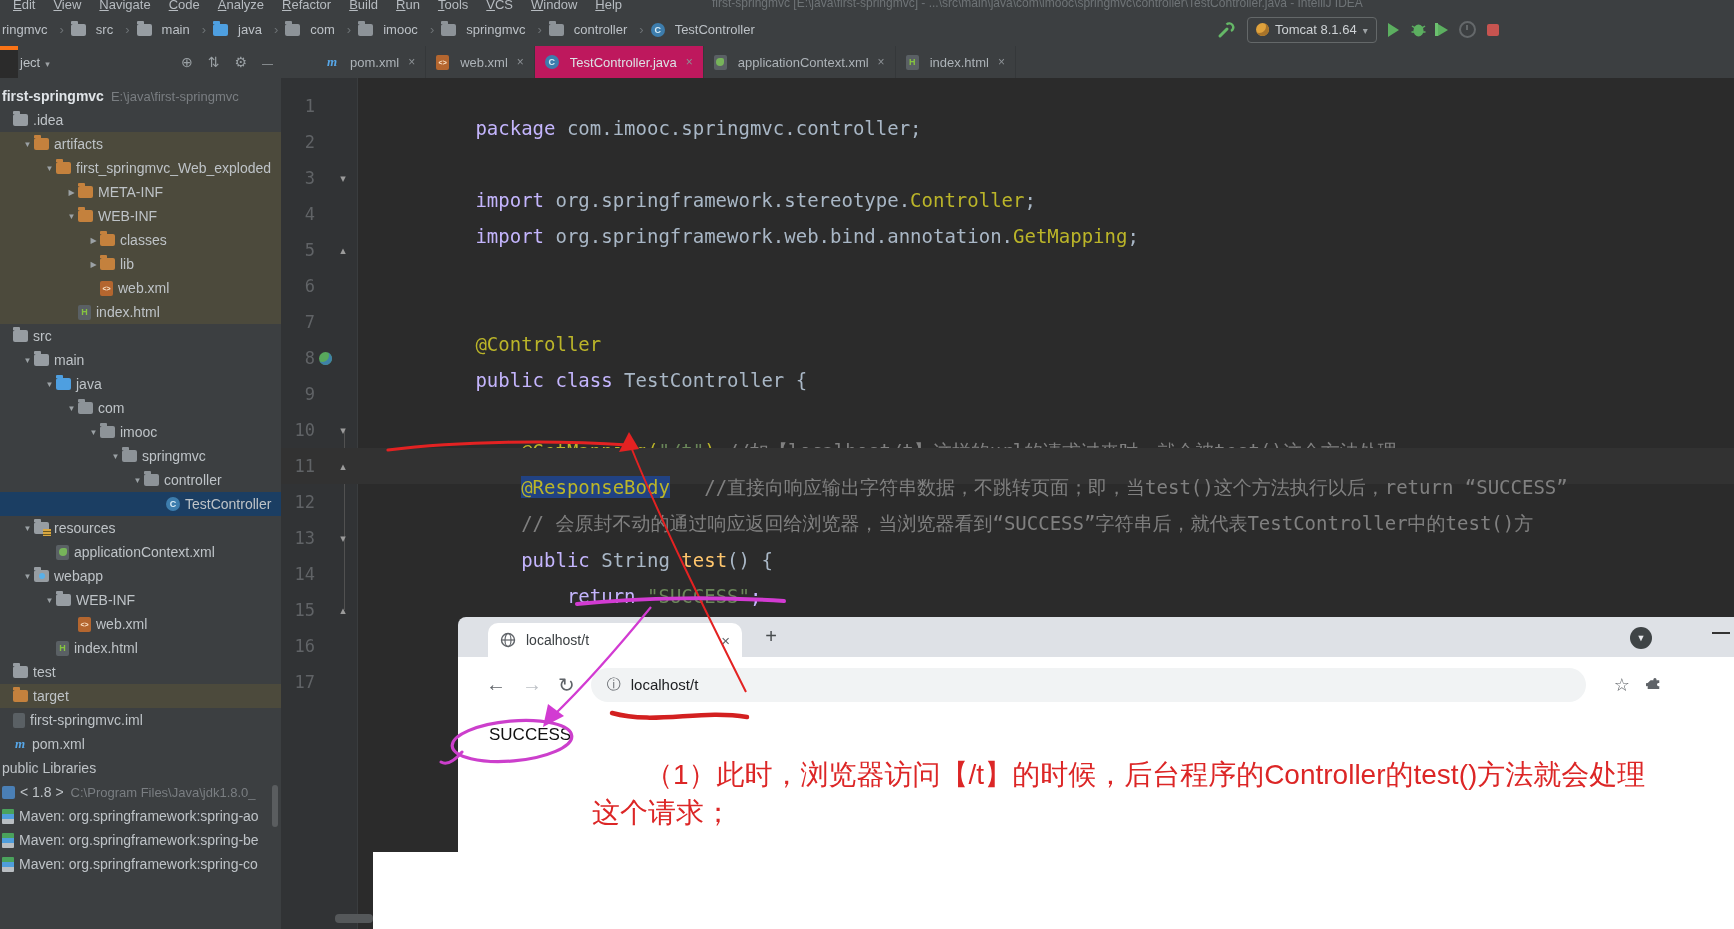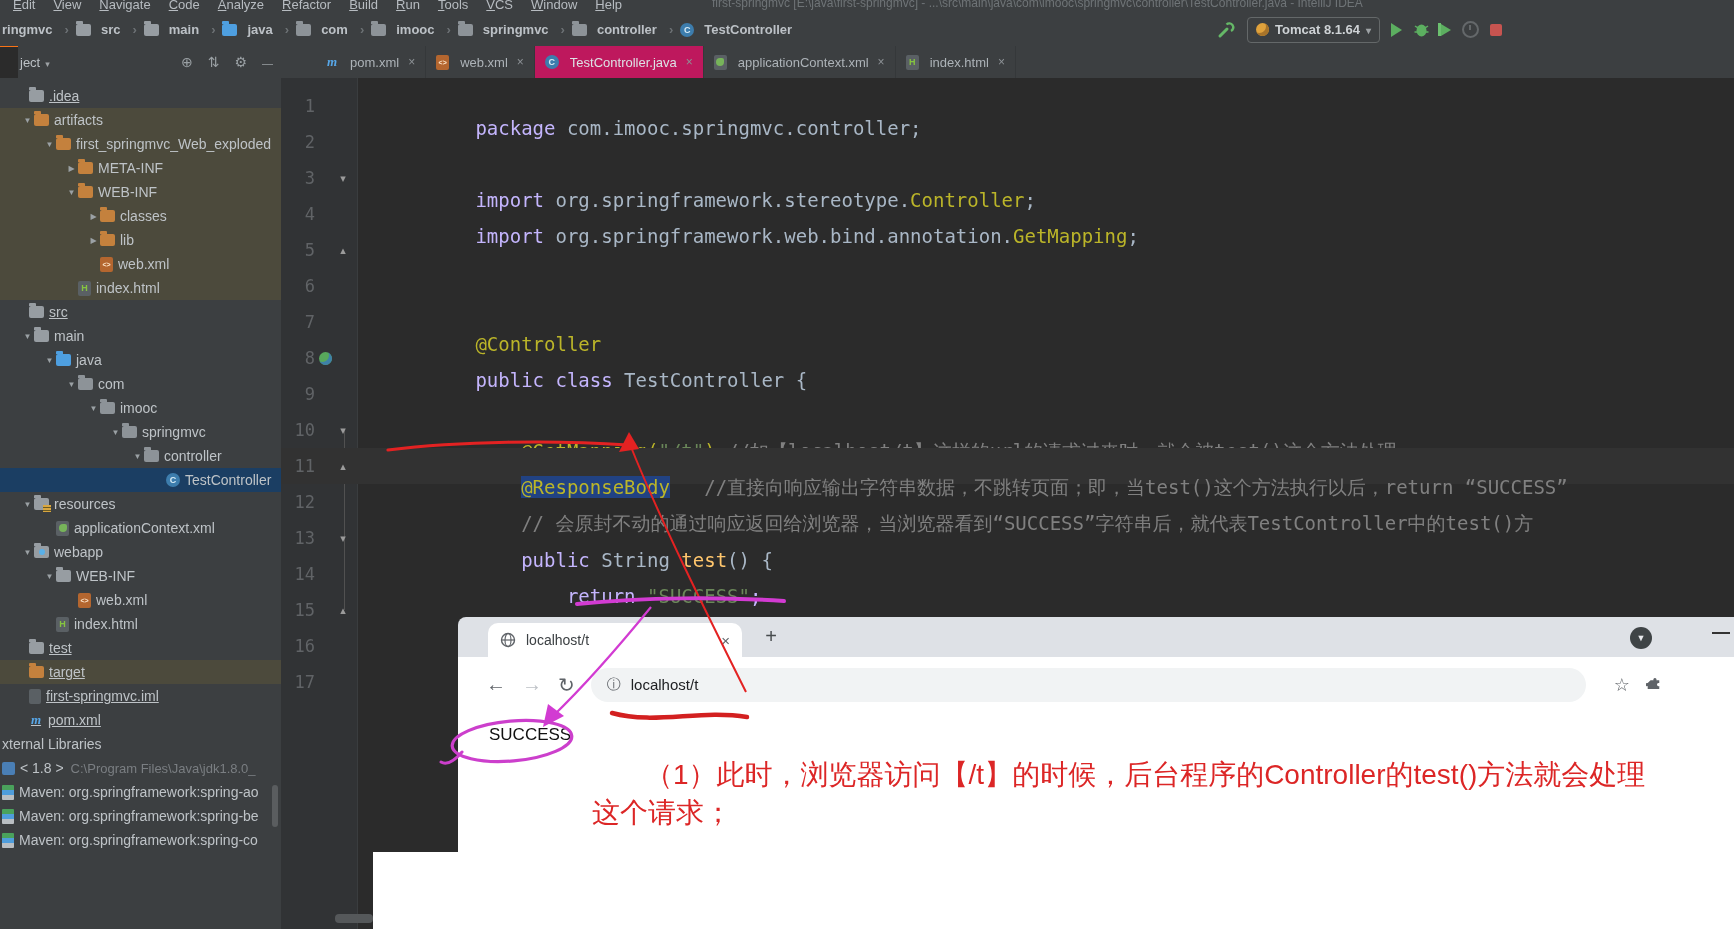--- a/index.html
+++ b/index.html
@@ -7,21 +7,21 @@
        font-family:"Liberation Sans",sans-serif;-webkit-font-smoothing:antialiased;}
 
   
   .menubar{position:absolute;left:0;top:0;width:100%;height:13px;background:#3c3f41;overflow:hidden;}
   .menuitems{position:absolute;left:4px;top:-5px;white-space:nowrap;}
   .mi{display:inline-block;padding:0 9px;font-size:13px;color:#b7bcc1;}
   .mi::first-letter{text-decoration:underline;}
   .wtitle{position:absolute;left:712px;top:-4px;font-size:12px;color:#6f7477;white-space:nowrap;}
 
   
-  .navbar{position:absolute;left:0;top:13px;width:100%;height:33px;background:#3c3f41;border-bottom:1px solid #f97316;font-weight:bold;}
+  .navbar{position:absolute;left:0;top:13px;width:100%;height:33px;background:#3c3f41;border-bottom:4px solid #f97316;}
   .crumbs{position:absolute;left:2px;top:0;height:100%;display:flex;align-items:center;font-size:13px;color:#bcc1c6;}
   .crumb{display:flex;align-items:center;gap:5px;}
   .crumb:not(:last-child)::after{content:"›";color:#6d7275;margin:0 7px;font-size:13px;}
   .runbar{position:absolute;left:1216px;top:2px;height:29px;display:flex;align-items:center;gap:11px;}
   .tomcatbox{display:flex;align-items:center;gap:6px;height:24px;border:1px solid #646869;border-radius:4px;
              padding:0 8px;font-size:13px;color:#ced2d5;}
   .cat{width:13px;height:13px;border-radius:50%;background:#e0a23c;box-shadow:inset -3px -3px 0 #a8742a;}
   .ddarrow::after{content:"▾";color:#9da2a5;font-size:10px;}
   .playtri{width:0;height:0;border-left:11px solid #5caf60;border-top:7px solid transparent;border-bottom:7px solid transparent;}
   .covplay{width:0;height:0;border-left:10px solid #5caf60;border-top:6px solid transparent;border-bottom:6px solid transparent;position:relative;}
@@ -75,21 +75,21 @@
   .tico[data-ico="i-lib"]{width:12px;height:15px;border-radius:1px;
        background:linear-gradient(180deg,#4aa25c 0 5px,#4f9ddb 5px 10px,#b9bec2 10px 15px);}
 
   
   .ppanel{position:absolute;left:0;top:78px;width:281px;height:851px;background:#3c3f41;overflow:hidden;padding-top:6px;box-sizing:border-box;}
   .trow{height:24px;display:flex;align-items:center;font-size:14px;color:#bec3c7;white-space:nowrap;overflow:hidden;}
   .trow[data-bg="olive"]{background:#4c4a3c;}
   .trow[data-bg="blue"]{background:#1b3e63;}
   .arr{flex:none;width:13px;font-size:8px;color:#9ba1a5;text-align:center;}
   .trow[data-ind="0"]{padding-left:2px;}  .trow[data-ind="x"]{padding-left:2px;}
-  .trow[data-ind="1"]{padding-left:16px;text-decoration:underline;}    .trow[data-ind="2"]{padding-left:21px;}
+  .trow[data-ind="1"]{padding-left:0;}    .trow[data-ind="2"]{padding-left:21px;}
   .trow[data-ind="3"]{padding-left:43px;} .trow[data-ind="4"]{padding-left:65px;}
   .trow[data-ind="5"]{padding-left:87px;} .trow[data-ind="6"]{padding-left:109px;}
   .trow[data-ind="7"]{padding-left:131px;}.trow[data-ind="8"]{padding-left:153px;}
   .trow[data-b="1"] .tlabel{font-weight:bold;color:#e0e4e8;}
   .textra{color:#7a7e82;margin-left:7px;font-size:13px;}
   .pscroll{position:absolute;left:272px;top:707px;width:6px;height:42px;border-radius:3px;background:#5a5d5f;}
 
   
   .editor{position:absolute;left:281px;top:78px;width:1453px;height:851px;background:#2b2b2b;overflow:hidden;}
   .gutterbg{position:absolute;left:0;top:0;width:76px;height:100%;background:#313335;border-right:1px solid #3a3d3f;}
@@ -262,20 +262,25 @@
           <span class="tico" data-ico="i-html"></span>
           <span>index.html</span>
           <span class="tclose"></span>
         </div>
       </div>
   </div>
 
   <div class="ppanel">
     <div>
 
+    <div class="trow" data-ind="0" data-b="1">
+
+          <span class="tlabel">first-springmvc</span>
+          <span class="textra">E:\java\first-springmvc</span>
+        </div>
         <div class="trow" data-ind="1">
           <span class="arr"></span>
           <span class="tico" data-ico="f-gray"></span>
           <span class="tlabel">.idea</span>
           <span class="textra"></span>
         </div>
         <div class="trow" data-bg="olive" data-ind="2">
           <span class="arr">▼</span>
           <span class="tico" data-ico="f-orange"></span>
           <span class="tlabel">artifacts</span>
@@ -426,21 +431,21 @@
           <span class="textra"></span>
         </div>
         <div class="trow" data-ind="1">
           <span class="arr"></span>
           <span class="tico" data-ico="i-maven"></span>
           <span class="tlabel">pom.xml</span>
           <span class="textra"></span>
         </div>
         <div class="trow" data-ind="x">
 
-          <span class="tlabel">xternal Libraries</span>
+          <span class="tlabel">public Libraries</span>
           <span class="textra"></span>
         </div>
         <div class="trow" data-ind="x">
 
           <span class="tico" data-ico="i-jdk"></span>
           <span class="tlabel">&lt; 1.8 &gt;</span>
           <span class="textra">C:\Program Files\Java\jdk1.8.0_</span>
         </div>
         <div class="trow" data-ind="x">
 

